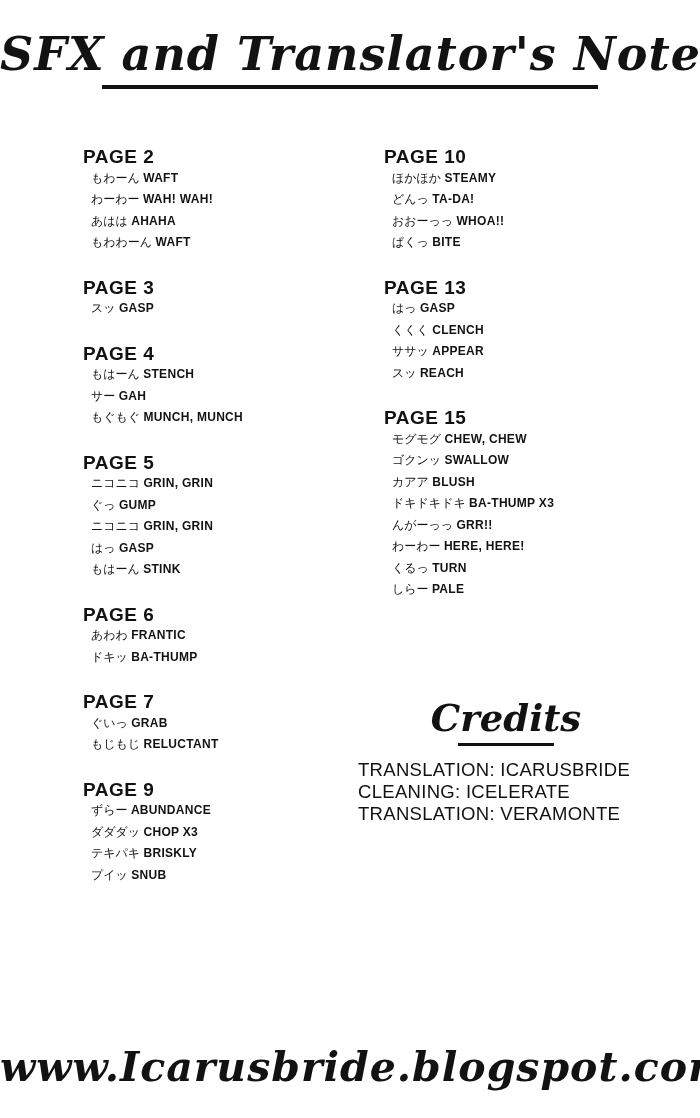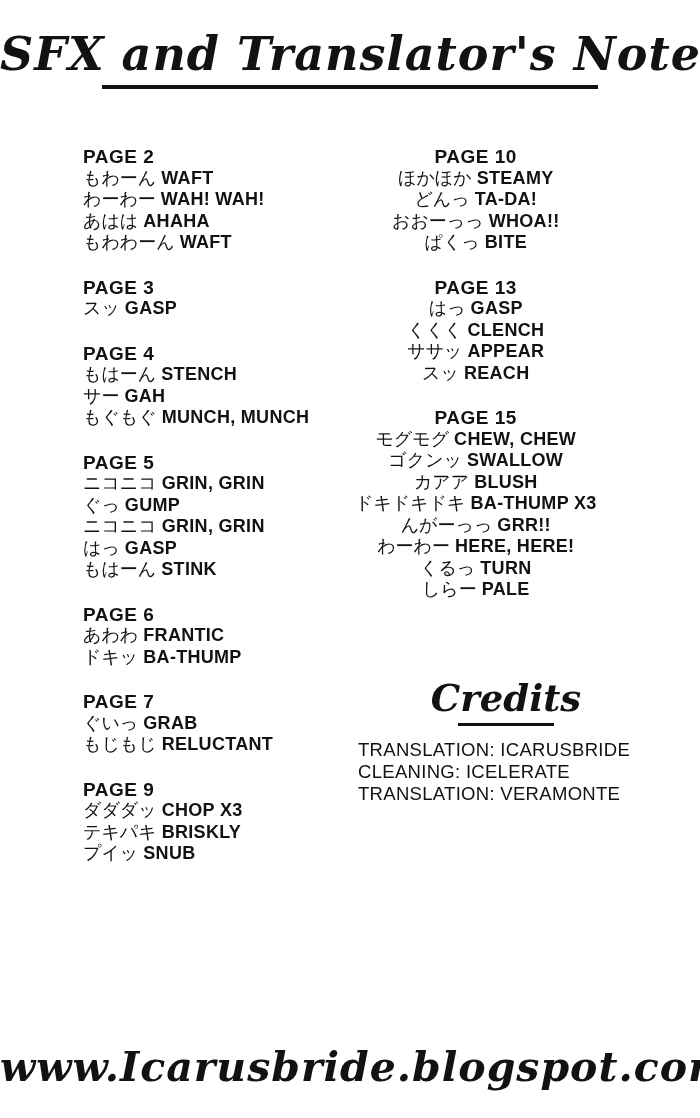--- a/index.html
+++ b/index.html
@@ -22,35 +22,35 @@
     font-size: 46px;
     line-height: 56px;
     letter-spacing: 1px;
     white-space: nowrap;
   }
   .title-underline { width: 496px; height: 4px; background: #121212; margin: 3px auto 0 auto; }
 
   
   .sfx-col { position: absolute; top: 146px; }
   .col-left { left: 83px; }
-  .col-right { left: 355px; text-align: center; }
+  .col-right { left: 384px; }
   .sfx-section { margin-bottom: 23px; }
   .sfx-heading {
     font-weight: bold;
     font-size: 19px;
     line-height: 21.5px;
     letter-spacing: 0.5px;
     white-space: nowrap;
   }
-  .sfx-line { font-size: 18px; line-height: 21.5px; white-space: nowrap; }
+  .sfx-line { font-size: 12px; line-height: 21.5px; white-space: nowrap; margin-left: 8px; }
   .sfx-jp { font-weight: normal; }
   .sfx-en { font-weight: bold; letter-spacing: 0.3px; }
 
   
-  .credits-block { position: absolute; left: 358px; top: 676px; width: 296px; }
+  .credits-block { position: absolute; left: 358px; top: 696px; width: 296px; }
   .credits-heading {
     text-align: center;
     font-family: "DejaVu Serif", serif;
     font-style: italic;
     font-weight: bold;
     font-size: 37px;
     line-height: 44px;
   }
   .credits-underline { width: 96px; height: 3px; background: #121212; margin: 3px auto 13px auto; }
   .credit-line { font-weight: normal; font-size: 18.5px; line-height: 22px; white-space: nowrap; letter-spacing: 0.3px; }
@@ -108,20 +108,21 @@
         <div class="sfx-line"><span class="sfx-jp">あわわ</span> <span class="sfx-en">FRANTIC</span></div>
         <div class="sfx-line"><span class="sfx-jp">ドキッ</span> <span class="sfx-en">BA-THUMP</span></div>
       </div>
       <div class="sfx-section">
         <div class="sfx-heading">PAGE 7</div>
         <div class="sfx-line"><span class="sfx-jp">ぐいっ</span> <span class="sfx-en">GRAB</span></div>
         <div class="sfx-line"><span class="sfx-jp">もじもじ</span> <span class="sfx-en">RELUCTANT</span></div>
       </div>
       <div class="sfx-section">
         <div class="sfx-heading">PAGE 9</div>
+        <div class="sfx-line"><span class="sfx-jp">ずらー</span> <span class="sfx-en">ABUNDANCE</span></div>
         <div class="sfx-line"><span class="sfx-jp">ダダダッ</span> <span class="sfx-en">CHOP X3</span></div>
         <div class="sfx-line"><span class="sfx-jp">テキパキ</span> <span class="sfx-en">BRISKLY</span></div>
         <div class="sfx-line"><span class="sfx-jp">プイッ</span> <span class="sfx-en">SNUB</span></div>
       </div>
     </div>
   <div class="sfx-col col-right">
       <div class="sfx-section">
         <div class="sfx-heading">PAGE 10</div>
         <div class="sfx-line"><span class="sfx-jp">ほかほか</span> <span class="sfx-en">STEAMY</span></div>
         <div class="sfx-line"><span class="sfx-jp">どんっ</span> <span class="sfx-en">TA-DA!</span></div>

